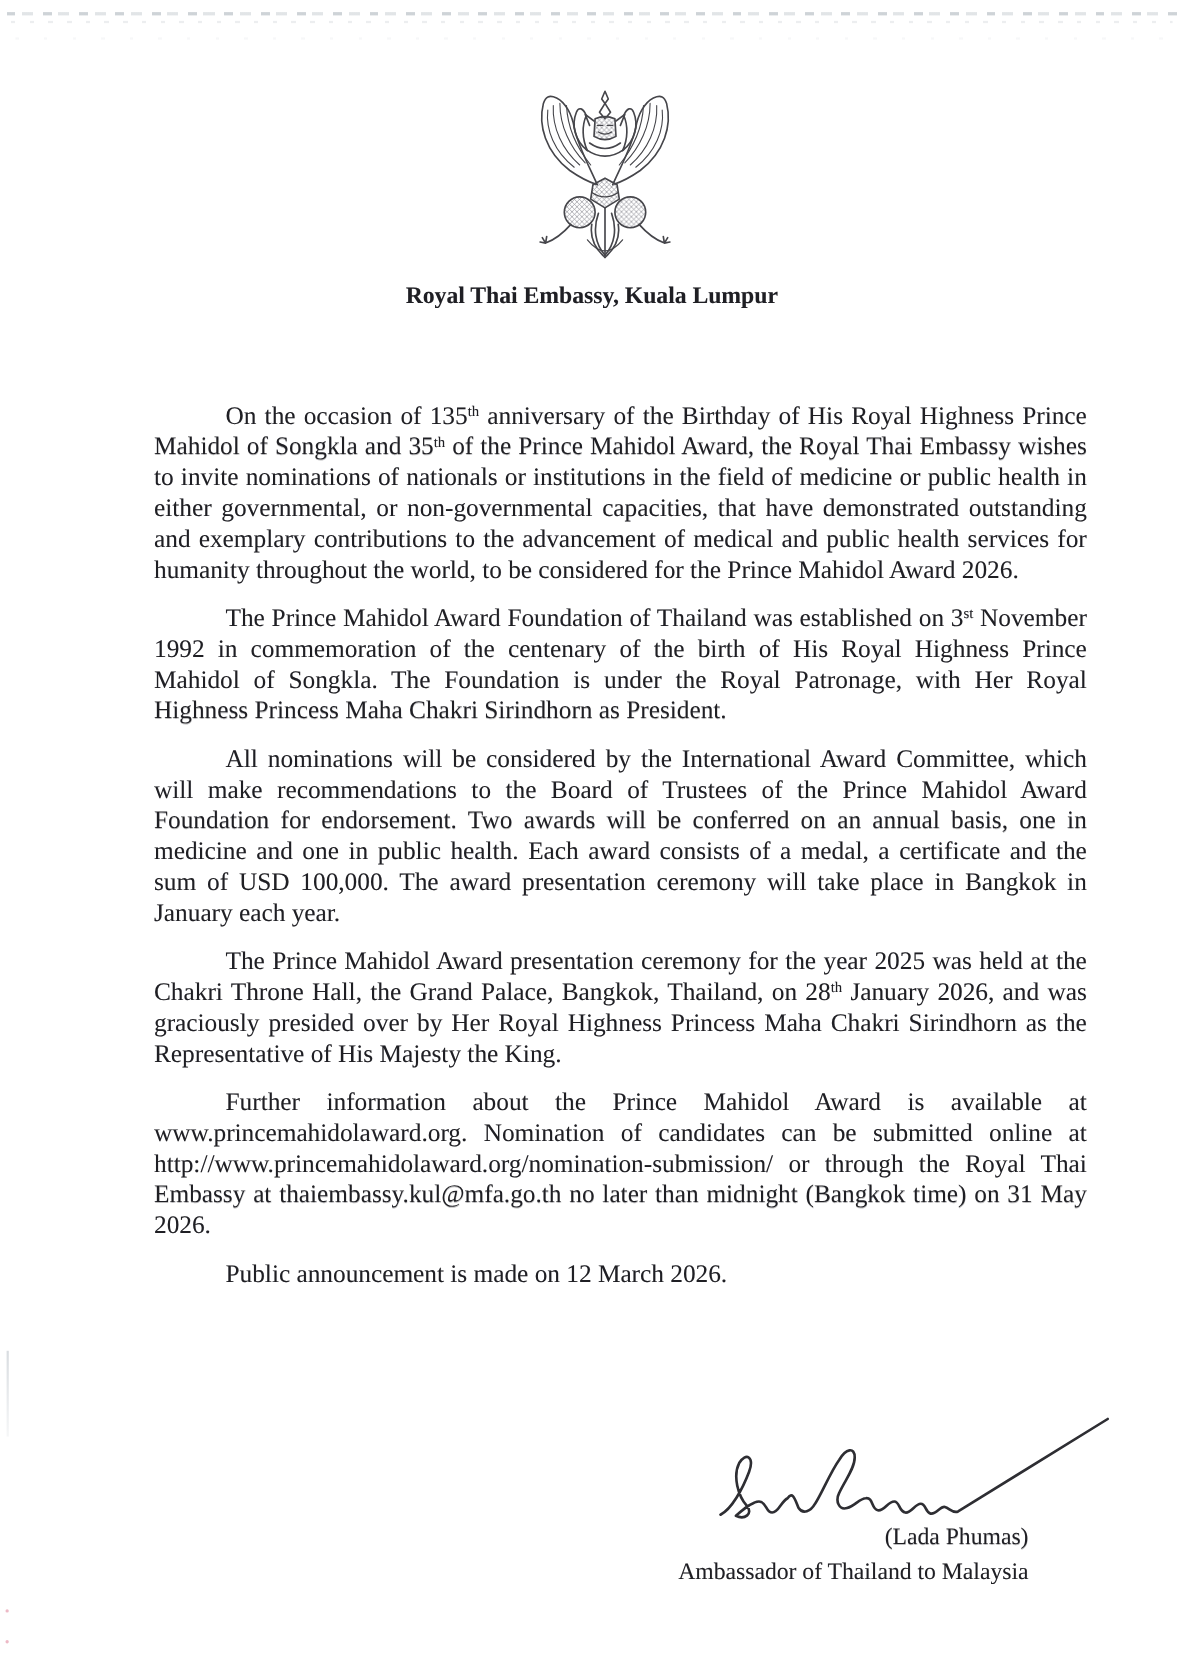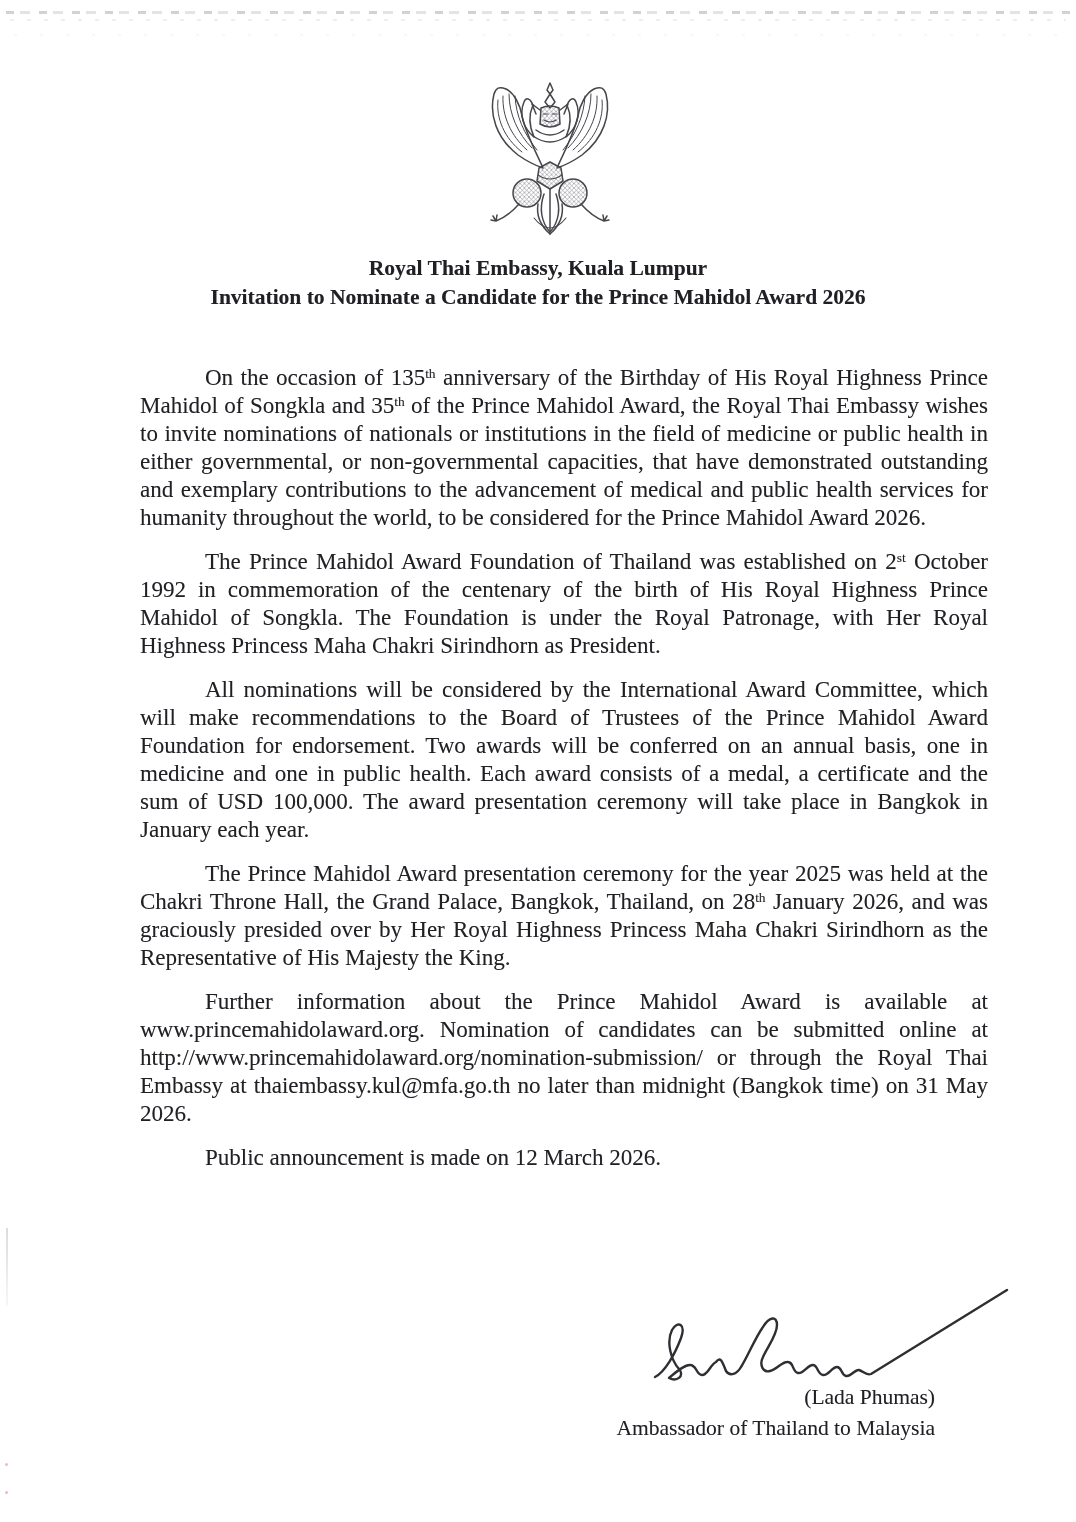--- a/index.html
+++ b/index.html
@@ -90,26 +90,25 @@
         <path d="M72 114 C77 128 75 142 66 152"></path>
         <path d="M54 124 C52 136 57 146 66 154"></path>
         <path d="M78 124 C80 136 75 146 66 154"></path>
         <path d="M50 138 Q66 158 82 138" stroke-width="1.1"></path>
       </g>
     </svg>
   </div>
 
   <div class="header">
     <div>Royal Thai Embassy, Kuala Lumpur</div>
-    <div>Invitation to Nominate a Candidate for the Prince Mahidol Award 2026</div>
   </div>
 
   <div class="content">
       <p class="para"><span>On the occasion of 135</span><sup class="sup">th</sup><span> anniversary of the Birthday of His Royal Highness Prince Mahidol of Songkla and 35</span><sup class="sup">th</sup><span> of the Prince Mahidol Award, the Royal Thai Embassy wishes to invite nominations of nationals or institutions in the field of medicine or public health in either governmental, or non-governmental capacities, that have demonstrated outstanding and exemplary contributions to the advancement of medical and public health services for humanity throughout the world, to be considered for the Prince Mahidol Award 2026.</span></p>
-      <p class="para"><span>The Prince Mahidol Award Foundation of Thailand was established on 2</span><sup class="sup">st</sup><span> October 1992 in commemoration of the centenary of the birth of His Royal Highness Prince Mahidol of Songkla. The Foundation is under the Royal Patronage, with Her Royal Highness Princess Maha Chakri Sirindhorn as President.</span></p>
+      <p class="para"><span>The Prince Mahidol Award Foundation of Thailand was established on 3</span><sup class="sup">st</sup><span> November 1992 in commemoration of the centenary of the birth of His Royal Highness Prince Mahidol of Songkla. The Foundation is under the Royal Patronage, with Her Royal Highness Princess Maha Chakri Sirindhorn as President.</span></p>
       <p class="para"><span>All nominations will be considered by the International Award Committee, which will make recommendations to the Board of Trustees of the Prince Mahidol Award Foundation for endorsement. Two awards will be conferred on an annual basis, one in medicine and one in public health. Each award consists of a medal, a certificate and the sum of USD 100,000. The award presentation ceremony will take place in Bangkok in January each year.</span></p>
       <p class="para"><span>The Prince Mahidol Award presentation ceremony for the year 2025 was held at the Chakri Throne Hall, the Grand Palace, Bangkok, Thailand, on 28</span><sup class="sup">th</sup><span> January 2026, and was graciously presided over by Her Royal Highness Princess Maha Chakri Sirindhorn as the Representative of His Majesty the King.</span></p>
       <p class="para"><span>Further information about the Prince Mahidol Award is available at www.princemahidolaward.org. Nomination of candidates can be submitted online at http://www.princemahidolaward.org/nomination-submission/ or through the Royal Thai Embassy at thaiembassy.kul@mfa.go.th no later than midnight (Bangkok time) on 31 May 2026.</span></p>
       <p class="para"><span>Public announcement is made on 12 March 2026.</span></p>
     </div>
 
   <div class="signature-block">
     <svg class="signature-svg" viewBox="0 0 465 100" width="465" height="100" aria-hidden="true">
       <path fill="none" stroke="#2e2e33" stroke-width="2.4" stroke-linecap="round" stroke-linejoin="round" d="M100 95
            C110 90 120 72 126 56

